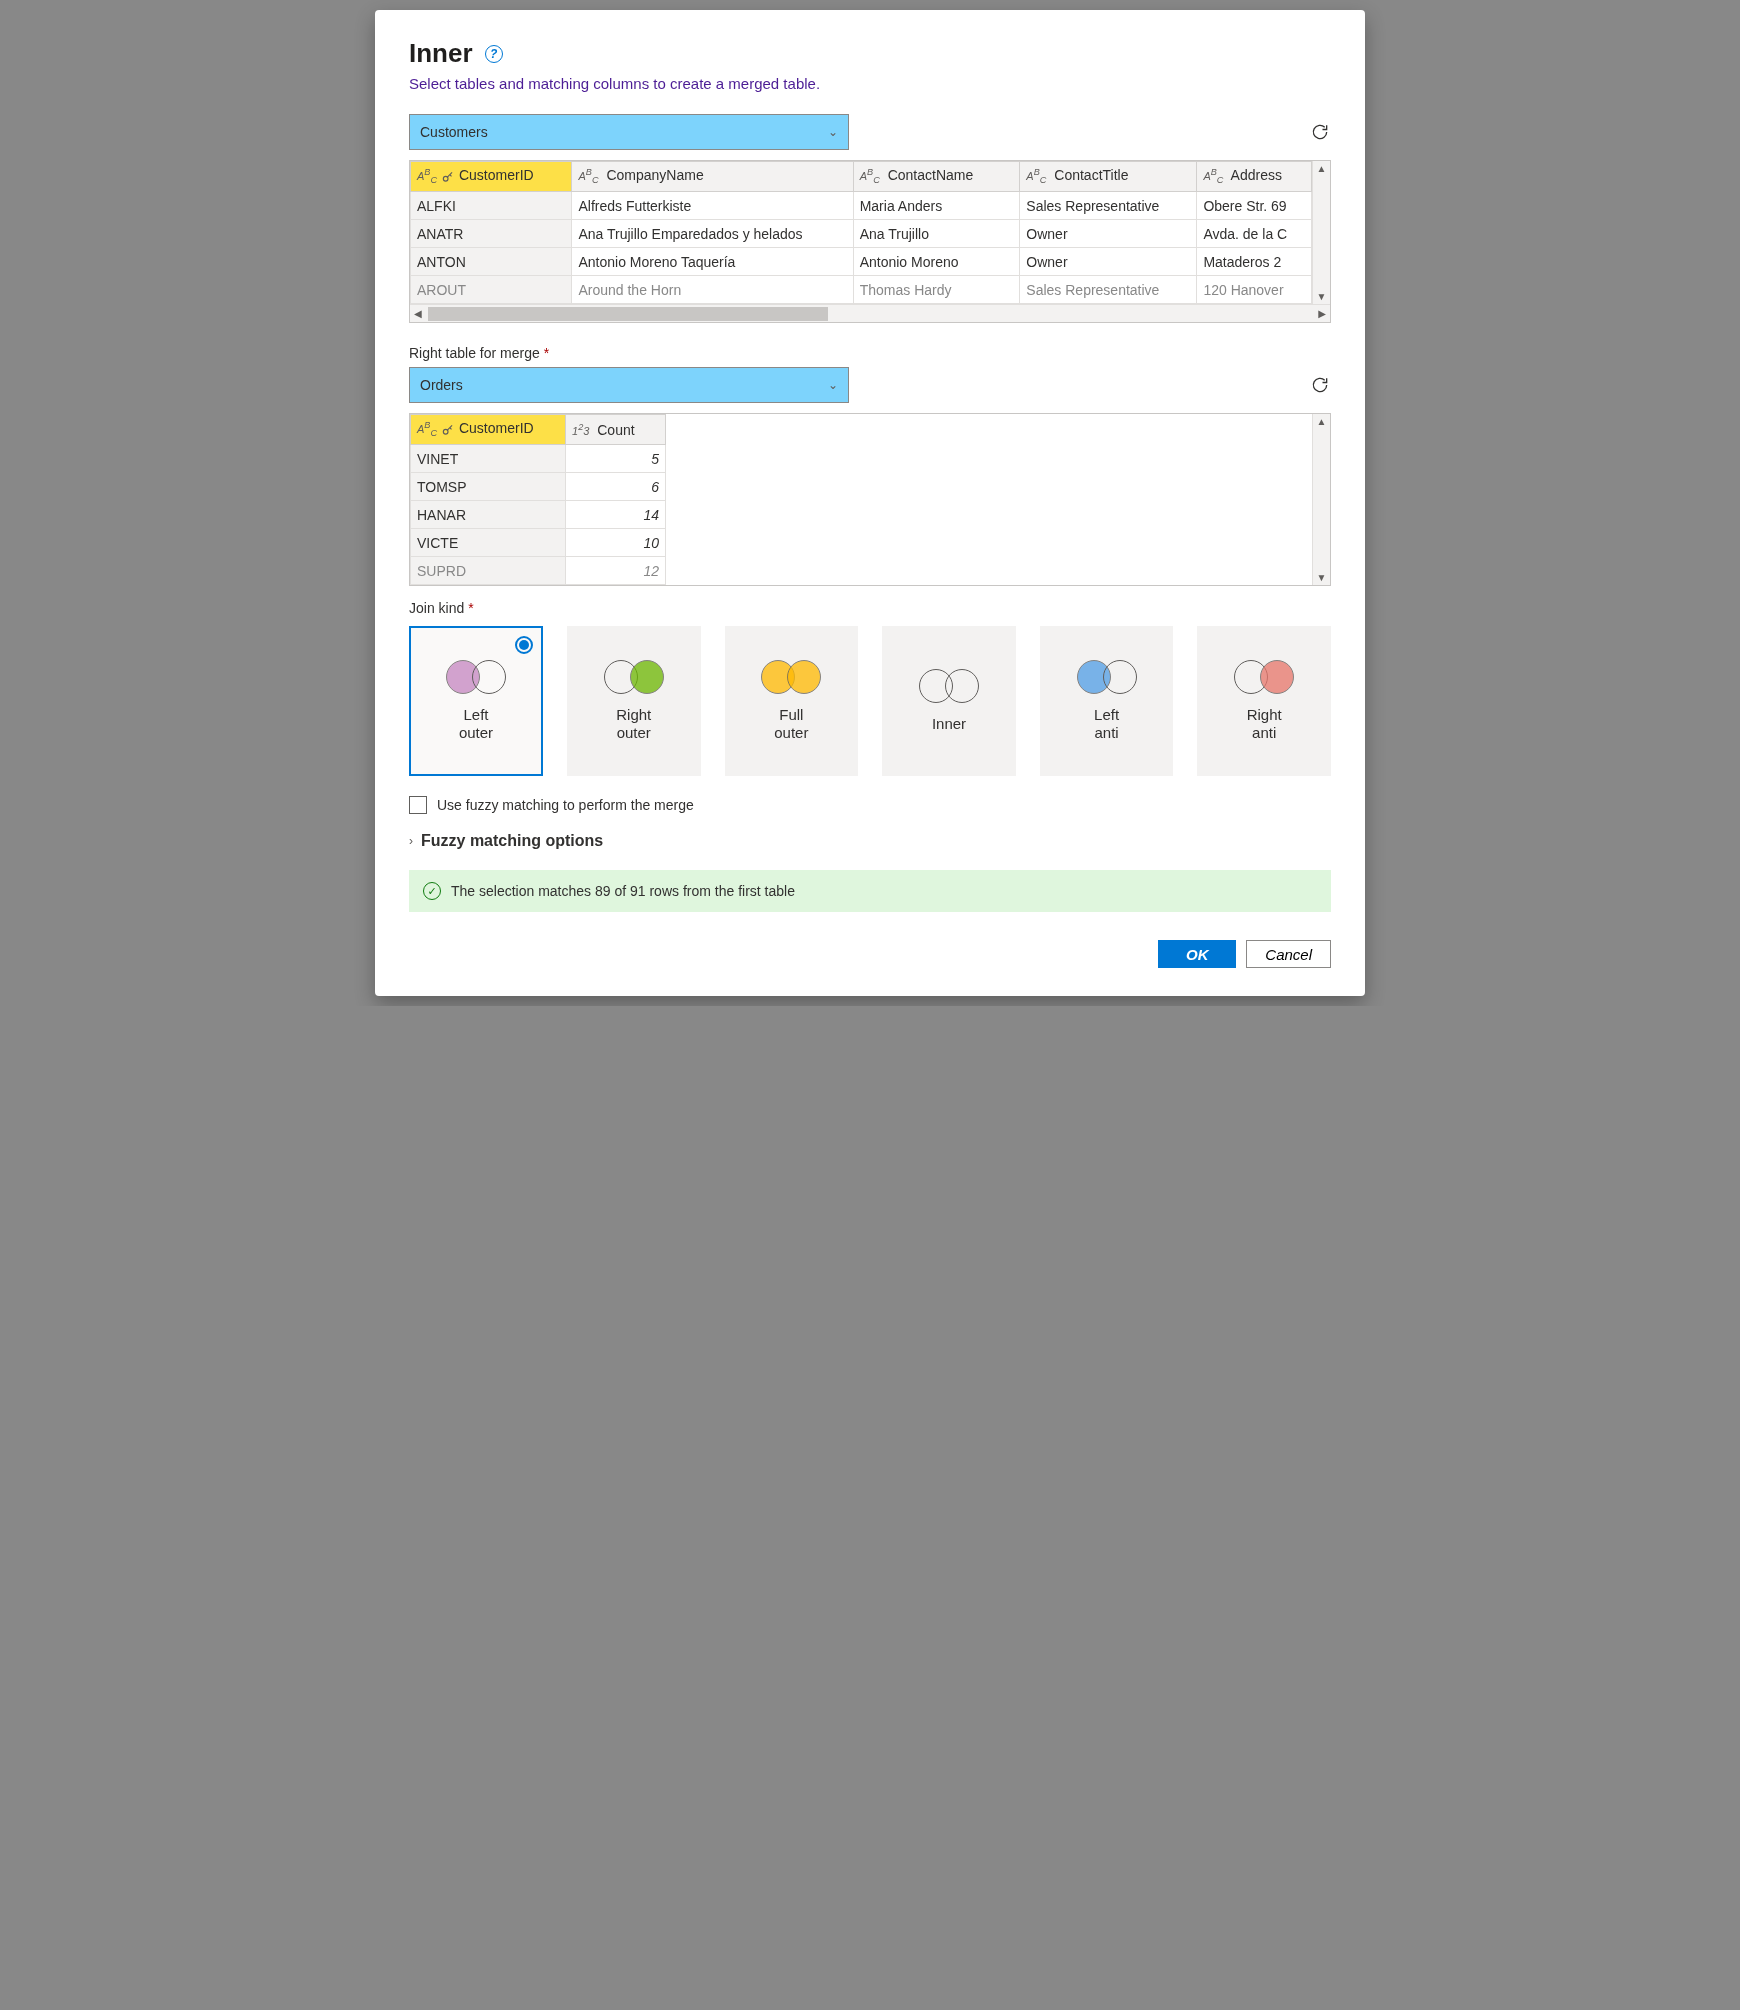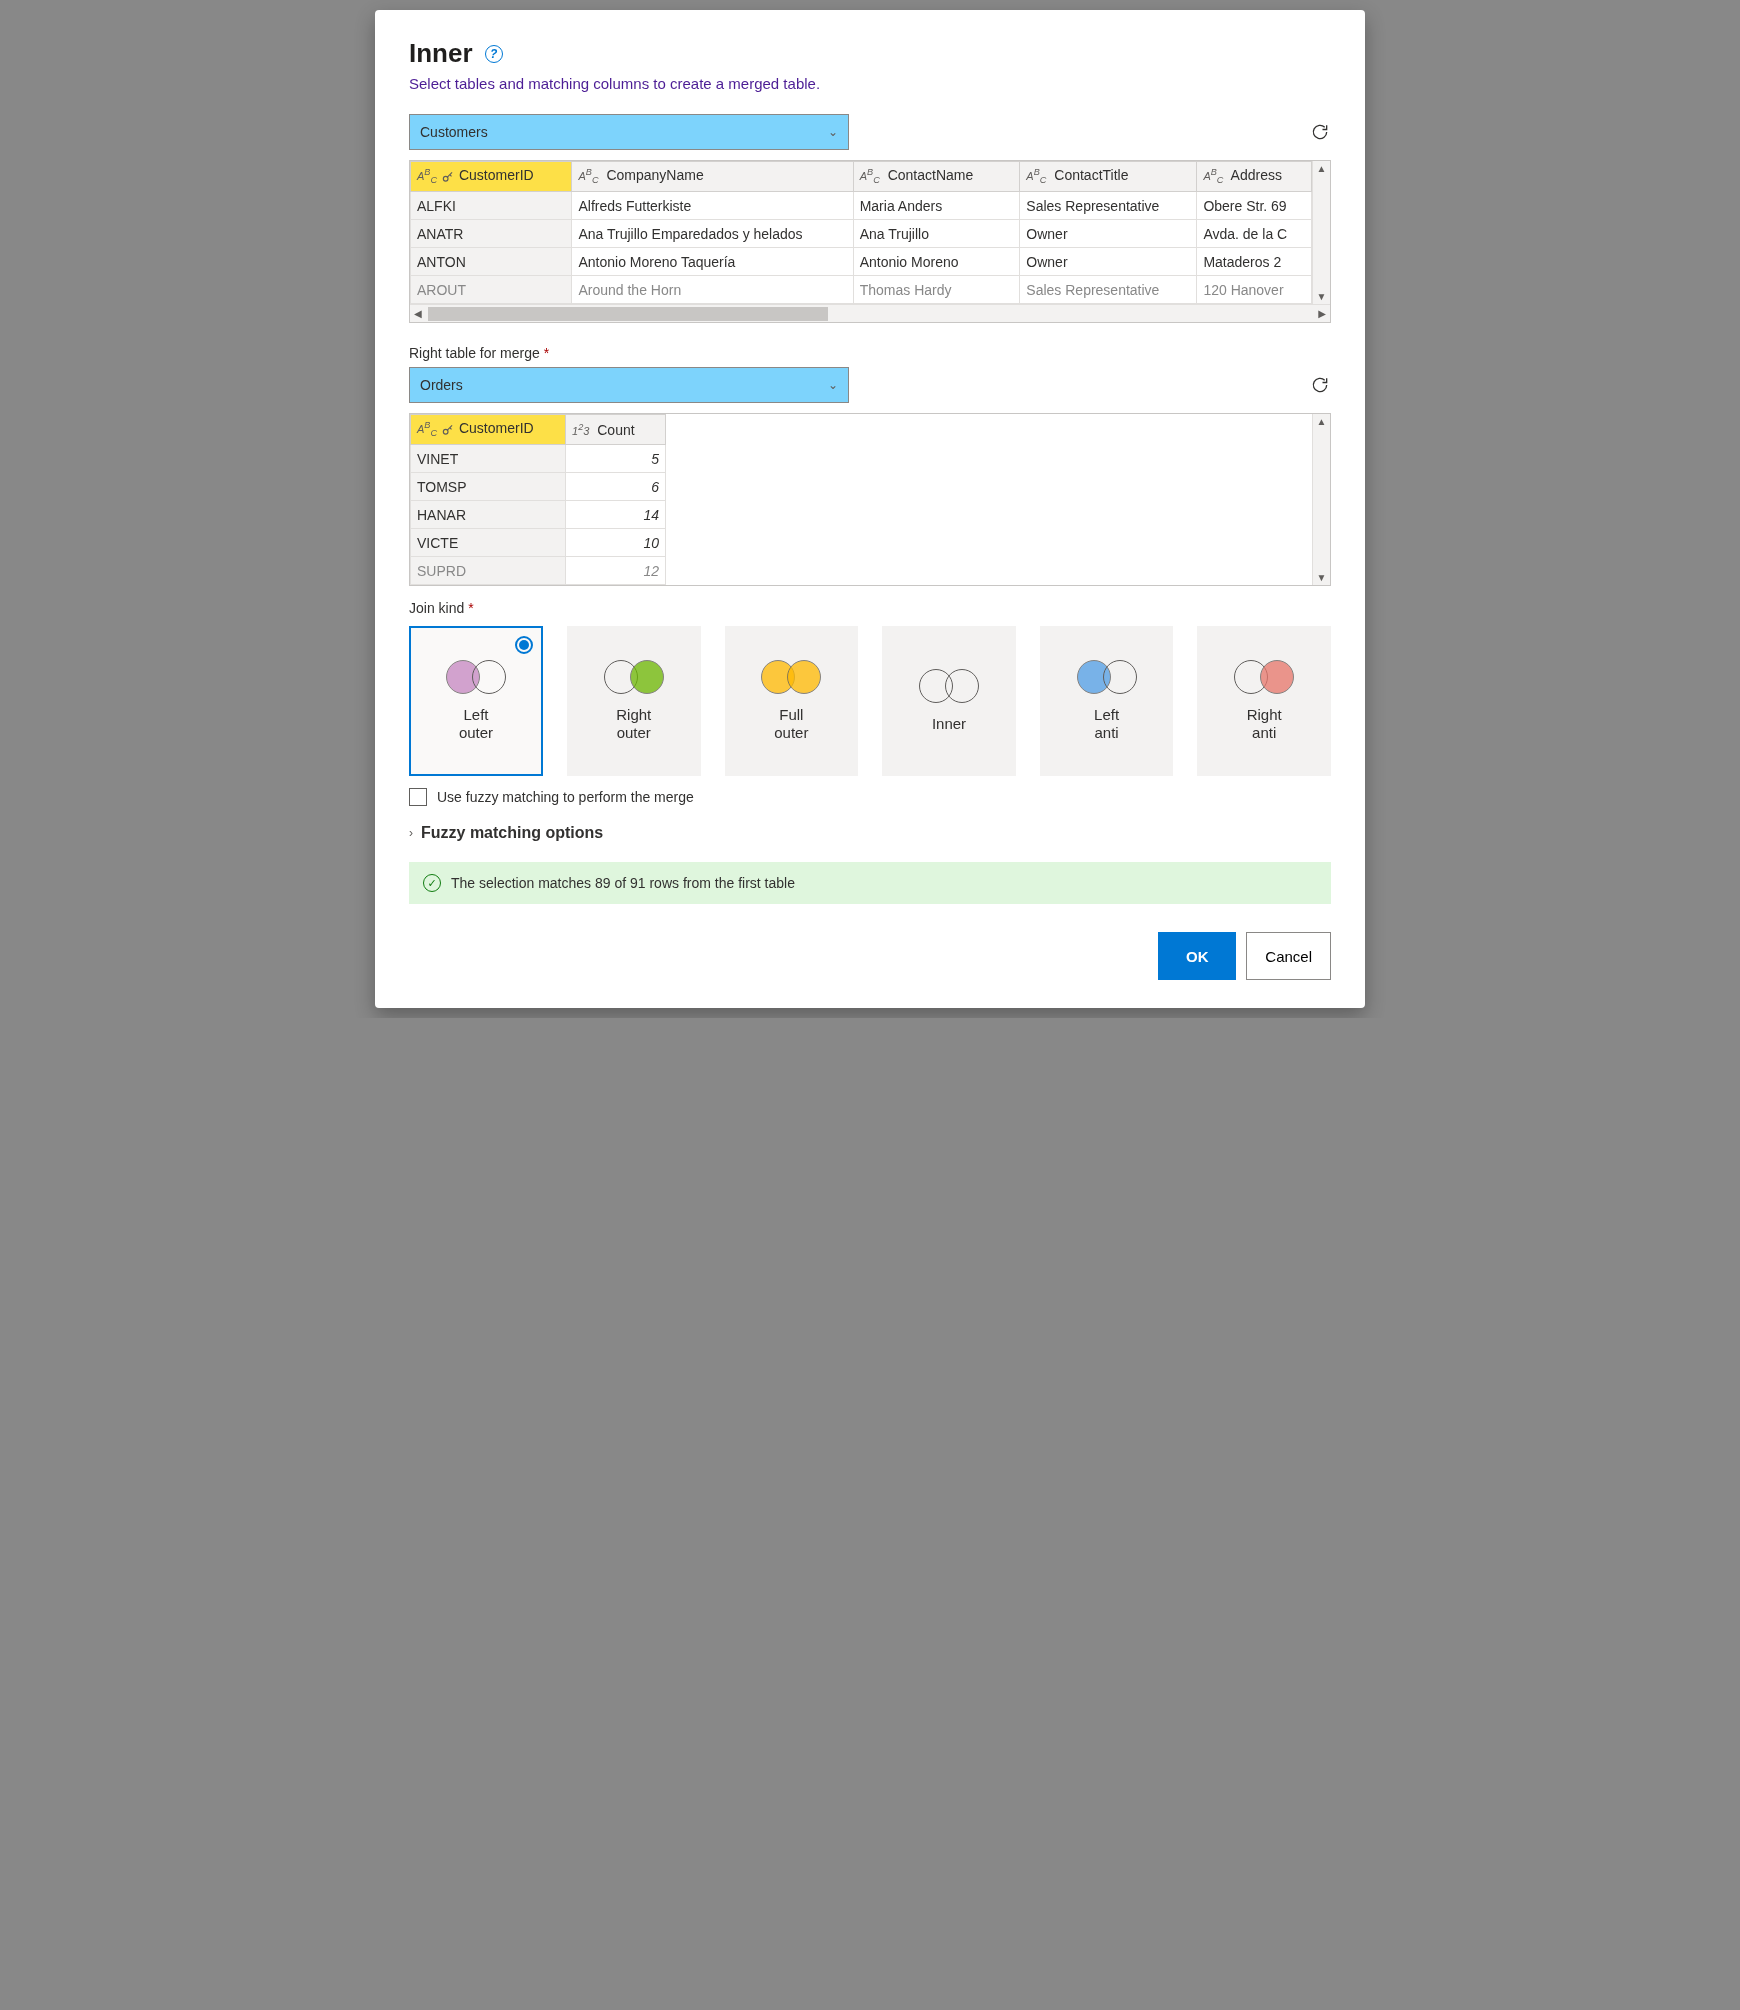--- a/index.html
+++ b/index.html
@@ -90,21 +90,21 @@
   }
   .hscroll .arrow { font-size:10px; color:#605e5c; cursor:pointer; padding:0 4px; }
   .hscroll .thumb {
     position:absolute; left:18px; top:2px; height:14px; width:400px;
     background:#c8c6c4;
   }
 
   .preview-frame { display:flex; }
   .preview-frame .tablewrap { flex:1; overflow:hidden; }
 
-  .join-tiles { display:flex; gap:24px; margin-top:10px; margin-bottom:12px; }
+  .join-tiles { display:flex; gap:24px; margin-top:10px; margin-bottom:20px; }
   .tile {
     width: 146px; height: 150px;
     background:#f3f2f1;
     display:flex; flex-direction:column; align-items:center; justify-content:center;
     gap:10px; cursor:pointer; position:relative;
     text-align:center;
   }
   .tile.selected {
     background:#faf9f8;
     border:2px solid #0078d4;
@@ -139,23 +139,23 @@
     display:flex; align-items:center; gap:10px;
     margin-bottom:28px;
   }
   .status-banner .check {
     width:18px; height:18px; border:1.8px solid #107c10; border-radius:50%;
     display:inline-flex; align-items:center; justify-content:center;
     color:#107c10; font-size:11px;
   }
   .footer { display:flex; justify-content:flex-end; gap:10px; }
   .btn {
-    min-width:78px; height:48px; padding:0 18px; cursor:pointer;
+    min-width:78px; height:28px; padding:0 18px; cursor:pointer;
     font-size:15px; border:1px solid #8a8886; background:#fff;
-    display:inline-flex; align-items:center; justify-content:center;
+    display:inline-flex; align-items:center; justify-content:center;font-style:italic;
   }
   .btn.primary {
     background:#0078d4; color:#fff; border-color:#0078d4; font-weight:600;
   }
   .spacer { height:22px; }
 </style>
 </head>
 <body>
 
 <div class="dialog">

